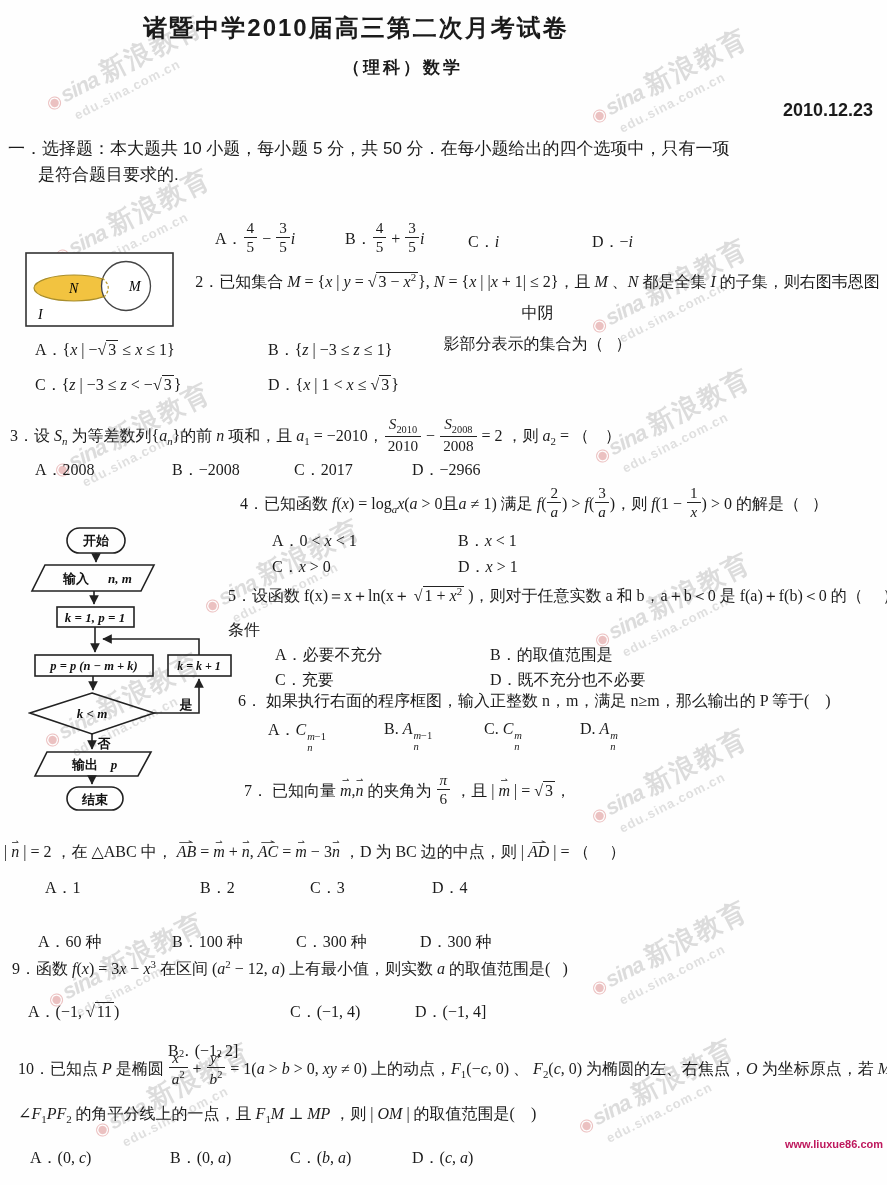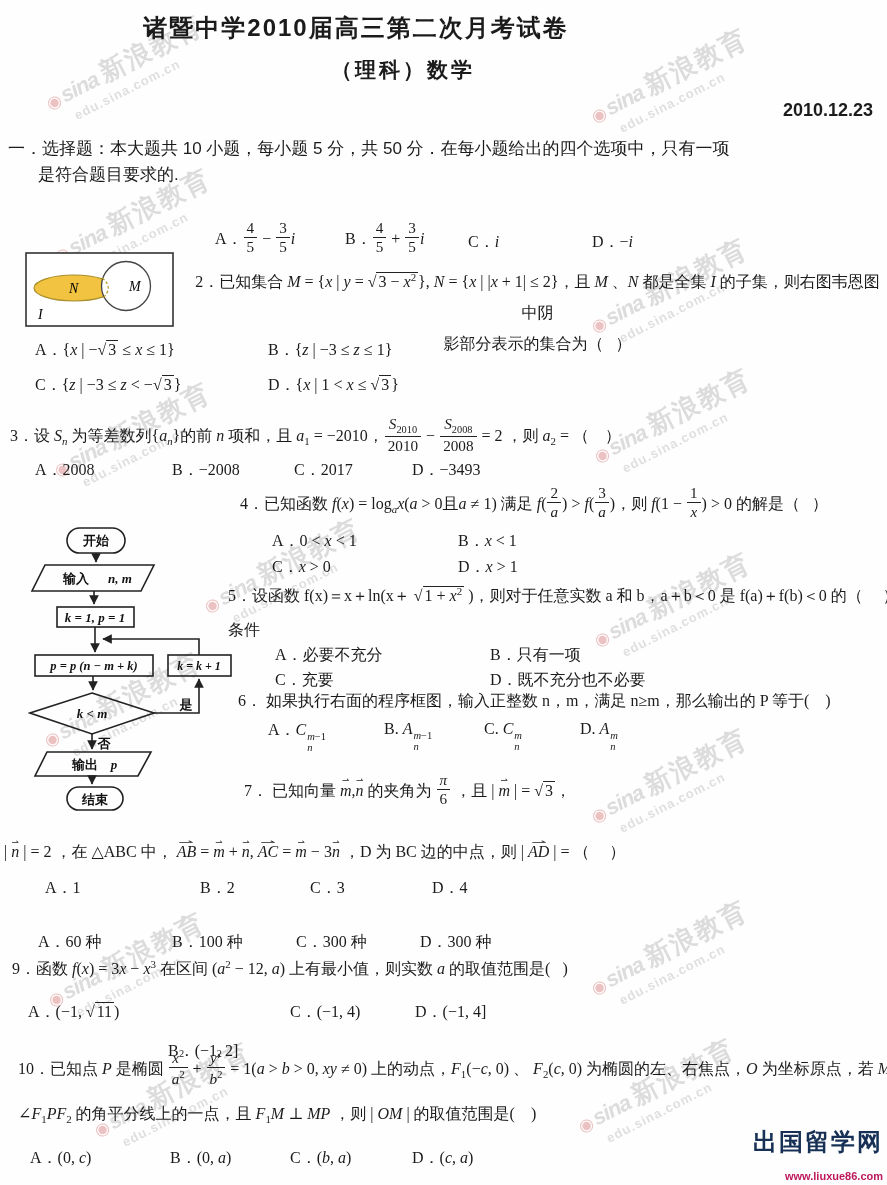--- a/index.html
+++ b/index.html
@@ -2,21 +2,21 @@
 <html><head>
 <meta charset="utf-8">
 <style>
   html,body{margin:0;padding:0;background:#ffffff;}
   .page{position:relative;width:887px;height:1185px;background:#fefefe;overflow:hidden;
         font-family:"Liberation Serif","DejaVu Serif",serif;color:#1b1b1b;}
   .abs{position:absolute;white-space:nowrap;z-index:2;}
   .wrap{white-space:normal;text-align:center;}
   .title{left:0;width:712px;text-align:center;font-size:24px;font-weight:bold;letter-spacing:2px;
          font-family:"Liberation Sans","DejaVu Sans",sans-serif;}
-  .subtitle{left:0;width:806px;text-align:center;font-size:21px;font-weight:bold;letter-spacing:3px;
+  .subtitle{left:0;width:806px;text-align:center;font-size:17px;font-weight:bold;letter-spacing:3px;
          font-family:"Liberation Sans","DejaVu Sans",sans-serif;}
   .date{right:14px;text-align:right;font-size:18px;font-weight:bold;
          font-family:"Liberation Sans","DejaVu Sans",sans-serif;}
   .sec{font-size:17px;font-weight:normal;font-family:"Liberation Sans","DejaVu Sans",sans-serif;}
   .q{font-size:16px;}
   .opt{position:absolute;font-size:16px;white-space:nowrap;}
   i{font-family:"Liberation Serif","DejaVu Serif",serif;}
   sup,sub{font-size:0.68em;}
   .frac{display:inline-block;vertical-align:middle;text-align:center;line-height:1.08;
         font-size:0.95em;margin:0 1px;transform:translateY(-2px);}
@@ -191,21 +191,21 @@
     <span class="opt" style="left:268px;top:340px">B．{<i>z</i> | −3 ≤ <i>z</i> ≤ 1}</span>
     <span class="opt" style="left:35px;top:375px">C．{<i>z</i> | −3 ≤ <i>z</i> &lt; −<span class="sqrt">√<span class="rad">3</span></span>}</span>
     <span class="opt" style="left:268px;top:375px">D．{<i>x</i> | 1 &lt; <i>x</i> ≤ <span class="sqrt">√<span class="rad">3</span></span>}</span>
   </div>
 
   <div class="abs q" style="left:10px;top:418px">3．设 <i>S</i><sub><i>n</i></sub> 为等差数列{<i>a</i><sub><i>n</i></sub>}的前 <i>n</i> 项和，且 <i>a</i><sub>1</sub> = −2010，<span class="frac"><span class="num"><i>S</i><sub>2010</sub></span><span class="den">2010</span></span> − <span class="frac"><span class="num"><i>S</i><sub>2008</sub></span><span class="den">2008</span></span> = 2 ，则 <i>a</i><sub>2</sub> = （&nbsp;&nbsp;&nbsp;&nbsp;）</div>
   <div>
     <span class="opt" style="left:35px;top:460px">A．2008</span>
     <span class="opt" style="left:172px;top:460px">B．−2008</span>
     <span class="opt" style="left:294px;top:460px">C．2017</span>
-    <span class="opt" style="left:412px;top:460px">D．−3493</span>
+    <span class="opt" style="left:412px;top:460px">D．−2966</span>
   </div>
 
   <div class="abs q" style="left:240px;top:487px">4．已知函数 <i>f</i>(<i>x</i>) = log<sub><i>a</i></sub><i>x</i>(<i>a</i> &gt; 0且<i>a</i> ≠ 1) 满足 <i>f</i>(<span class="frac"><span class="num">2</span><span class="den"><i>a</i></span></span>) &gt; <i>f</i>(<span class="frac"><span class="num">3</span><span class="den"><i>a</i></span></span>)，则 <i>f</i>(1 − <span class="frac"><span class="num">1</span><span class="den"><i>x</i></span></span>) &gt; 0 的解是（&nbsp;&nbsp;&nbsp;）</div>
   <div>
     <span class="opt" style="left:272px;top:531px">A．0 &lt; <i>x</i> &lt; 1</span>
     <span class="opt" style="left:458px;top:531px">B．<i>x</i> &lt; 1</span>
     <span class="opt" style="left:272px;top:557px">C．<i>x</i> &gt; 0</span>
     <span class="opt" style="left:458px;top:557px">D．<i>x</i> &gt; 1</span>
   </div>
 
@@ -246,21 +246,21 @@
       <text x="57" y="254">输出</text>
       <text x="86" y="254" font-style="italic">p</text>
       <text x="67" y="289">结束</text>
     </g>
   </svg>
 
   <div class="abs q" style="left:228px;top:585px">5．设函数 f(x)＝x＋ln(x＋ <span class="sqrt">√<span class="rad">1 + <i>x</i><sup>2</sup></span></span> )，则对于任意实数 a 和 b，a＋b＜0 是 f(a)＋f(b)＜0 的（&nbsp;&nbsp;&nbsp;&nbsp;&nbsp;）</div>
   <div class="abs q" style="left:228px;top:620px">条件</div>
   <div>
     <span class="opt" style="left:275px;top:645px">A．必要不充分</span>
-    <span class="opt" style="left:490px;top:645px">B．只有一项</span>
+    <span class="opt" style="left:490px;top:645px">B．的取值范围是</span>
     <span class="opt" style="left:275px;top:670px">C．充要</span>
     <span class="opt" style="left:490px;top:670px">D．既不充分也不必要</span>
   </div>
 
   <div class="abs q" style="left:238px;top:691px">6．&nbsp;如果执行右面的程序框图，输入正整数 n，m，满足 n≥m，那么输出的 P 等于(&nbsp;&nbsp;&nbsp;&nbsp;)</div>
   <div>
     <span class="opt" style="left:268px;top:720px">A．<i>C</i><span class="stk">
           <span><i>m</i>−1</span>
           <span><i>n</i></span>
         </span></span>
@@ -305,17 +305,16 @@
   <div class="abs q" style="left:18px;top:1050px">10．已知点 <i>P</i> 是椭圆 <span class="frac"><span class="num"><i>x</i><sup>2</sup></span><span class="den"><i>a</i><sup>2</sup></span></span> + <span class="frac"><span class="num"><i>y</i><sup>2</sup></span><span class="den"><i>b</i><sup>2</sup></span></span> = 1(<i>a</i> &gt; <i>b</i> &gt; 0, <i>xy</i> ≠ 0) 上的动点，<i>F</i><sub>1</sub>(−<i>c</i>, 0) 、 <i>F</i><sub>2</sub>(<i>c</i>, 0) 为椭圆的左、右焦点，<i>O</i> 为坐标原点，若 <i>M</i> 是</div>
   <div class="abs q" style="left:18px;top:1104px">∠<i>F</i><sub>1</sub><i>PF</i><sub>2</sub> 的角平分线上的一点，且 <i>F</i><sub>1</sub><i>M</i> ⊥ <i>MP</i> ，则 | <i>OM</i> | 的取值范围是(&nbsp;&nbsp;&nbsp;&nbsp;)</div>
   <div>
     <span class="opt" style="left:30px;top:1148px">A．(0, <i>c</i>)</span>
     <span class="opt" style="left:170px;top:1148px">B．(0, <i>a</i>)</span>
     <span class="opt" style="left:290px;top:1148px">C．(<i>b</i>, <i>a</i>)</span>
     <span class="opt" style="left:412px;top:1148px">D．(<i>c</i>, <i>a</i>)</span>
   </div>
 
   <div class="footer">
-    <div class="f-name">出国留学网</div>
     <div class="f-url">www.liuxue86.com</div>
   </div>
 
 </div>
 
 </body></html>

